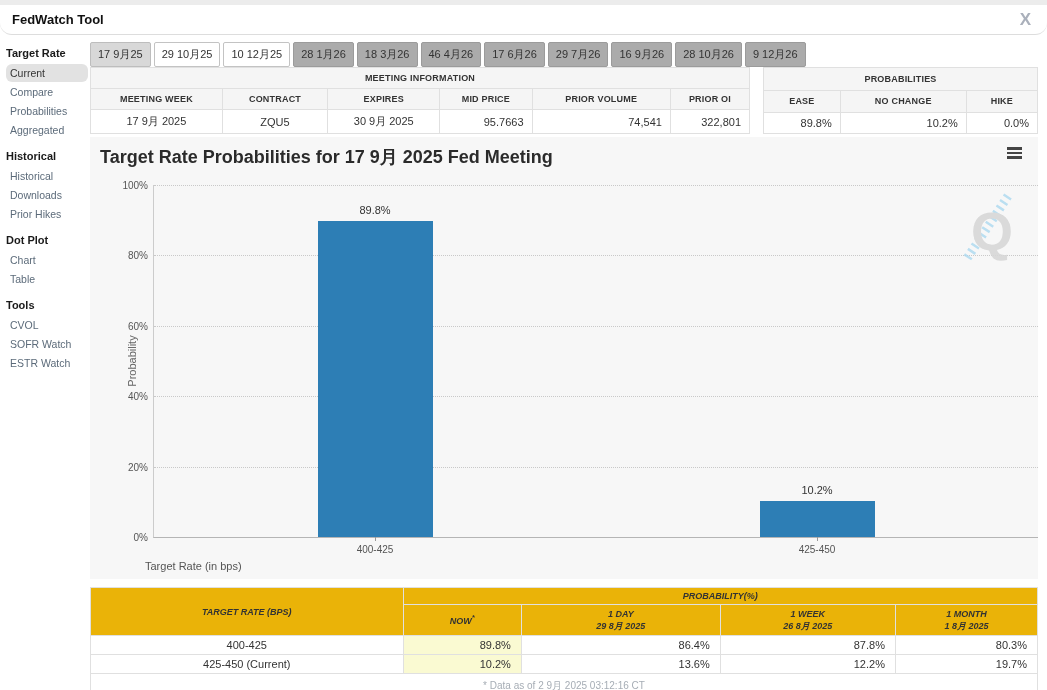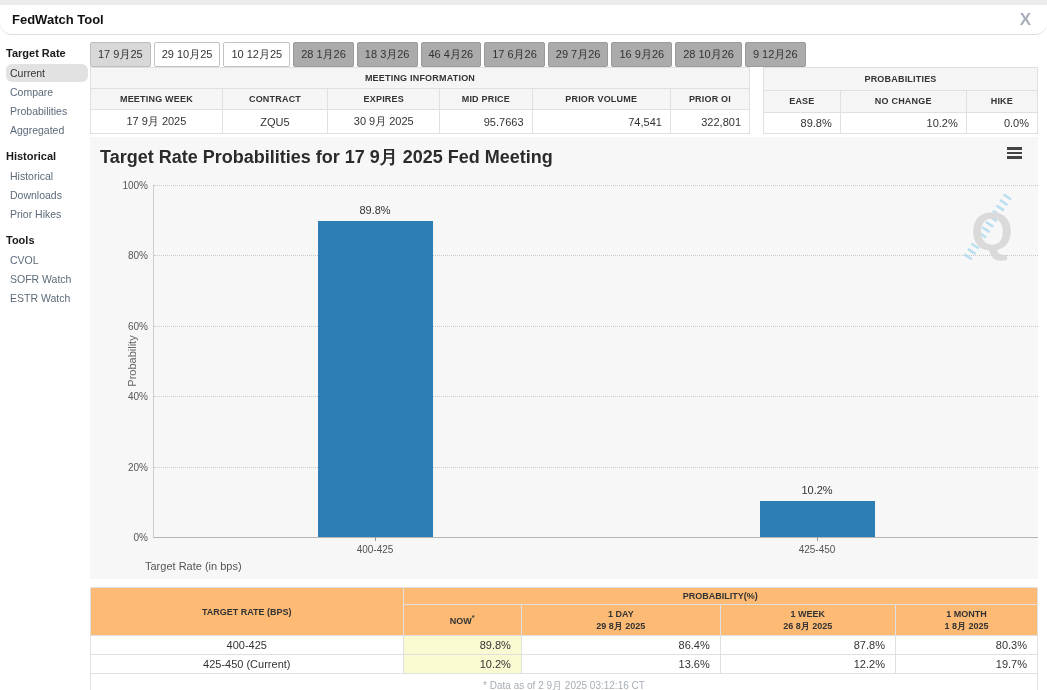--- a/index.html
+++ b/index.html
@@ -49,21 +49,21 @@
   .bar-slot.s0 { left:0; } .bar-slot.s1 { left:50%; }
   .bar { width:115px; position:relative; }
   .bar-label { position:absolute; top:-17px; left:50%; transform:translateX(-50%); font-size:11px; color:#333; white-space:nowrap; }
   .xtickmark { position:absolute; top:100%; width:1px; height:4px; background:#999; }
   .xlabel { position:absolute; top:calc(100% + 7px); transform:translateX(-50%); font-size:10px; color:#555; white-space:nowrap; }
   .x-axis-title { position:absolute; left:55px; width:885px; top:423px; text-align:left; font-size:11px; color:#555; }
   .watermark { position:absolute; right:18px; top:55px; opacity:.9; }
 
   table.bottom { border-collapse:collapse; font-size:11px; width:948px; margin-top:8px; background:#fff; }
   table.bottom th, table.bottom td { border:1px solid #e0e0e0; }
-  table.bottom th { background:#fdba74; font-size:9px; font-weight:bold; padding:3px 12px; }
+  table.bottom th { background:#eab308; font-size:9px; font-weight:bold; padding:3px 12px;font-style:italic; }
   table.bottom td { padding:3px 10px; height:17px; }
   table.bottom .subhead { line-height:1.35; }
   td.now-cell { background:#fafad2; }
   .footnote-cell { text-align:center !important; color:#a6adb5; font-size:10px; padding:5px !important; }
 </style>
 </head>
 <body>
 
 <div class="top-strip"></div>
 
@@ -79,20 +79,25 @@
       <div class="side-item active">Current</div>
       <div class="side-item">Compare</div>
       <div class="side-item">Probabilities</div>
       <div class="side-item">Aggregated</div>
     </div>
     <div class="side-section">
       <div class="side-title">Historical</div>
       <div class="side-item">Historical</div>
       <div class="side-item">Downloads</div>
       <div class="side-item">Prior Hikes</div>
+    </div>
+    <div class="side-section">
+      <div class="side-title">Dot Plot</div>
+      <div class="side-item">Chart</div>
+      <div class="side-item">Table</div>
     </div>
     <div class="side-section">
       <div class="side-title">Tools</div>
       <div class="side-item">CVOL</div>
       <div class="side-item">SOFR Watch</div>
       <div class="side-item">ESTR Watch</div>
     </div>
   </nav>
 
   <div class="content">

